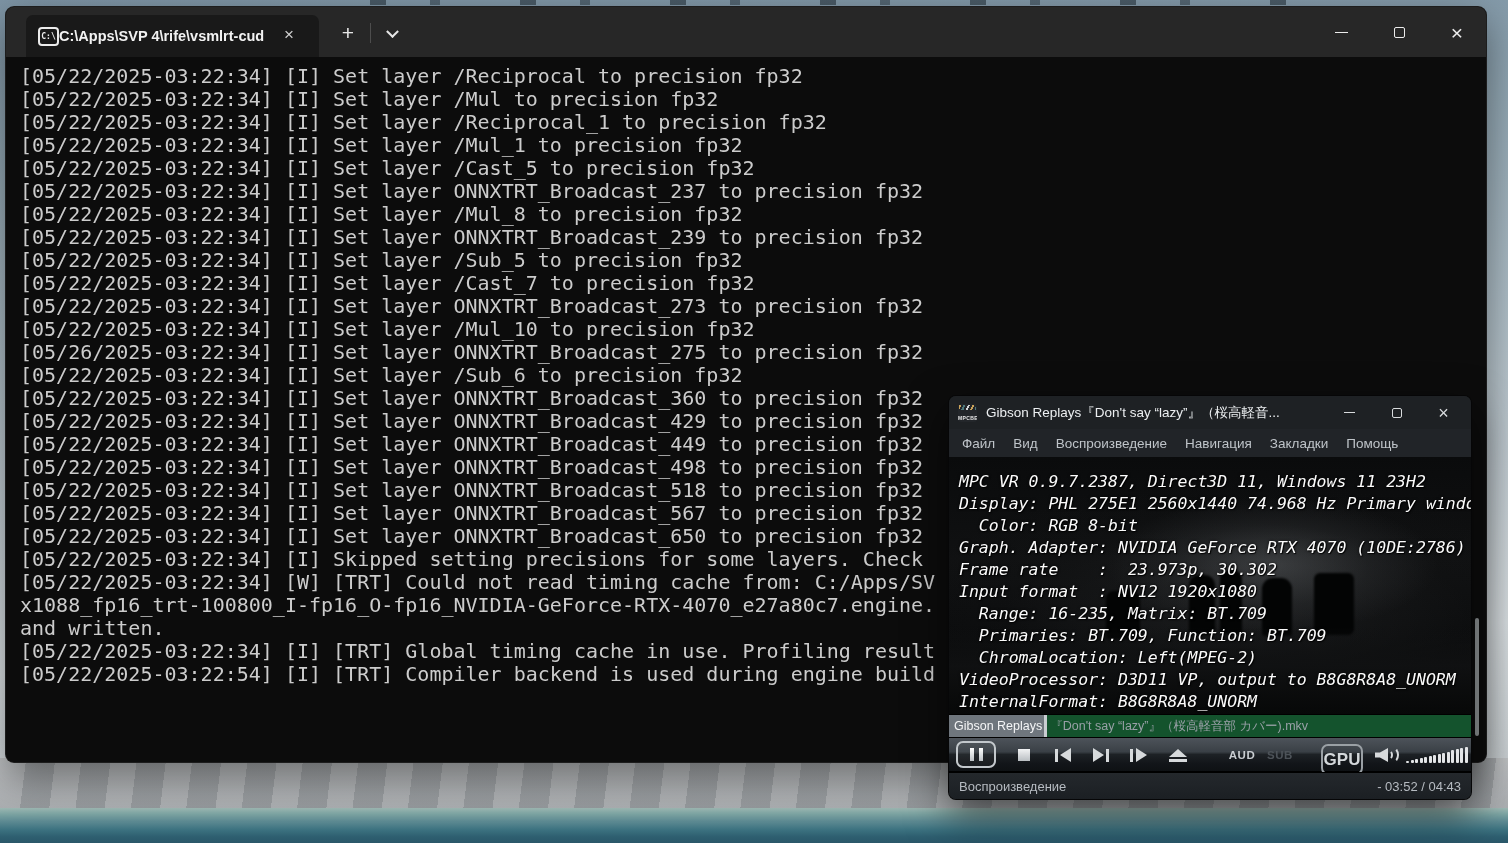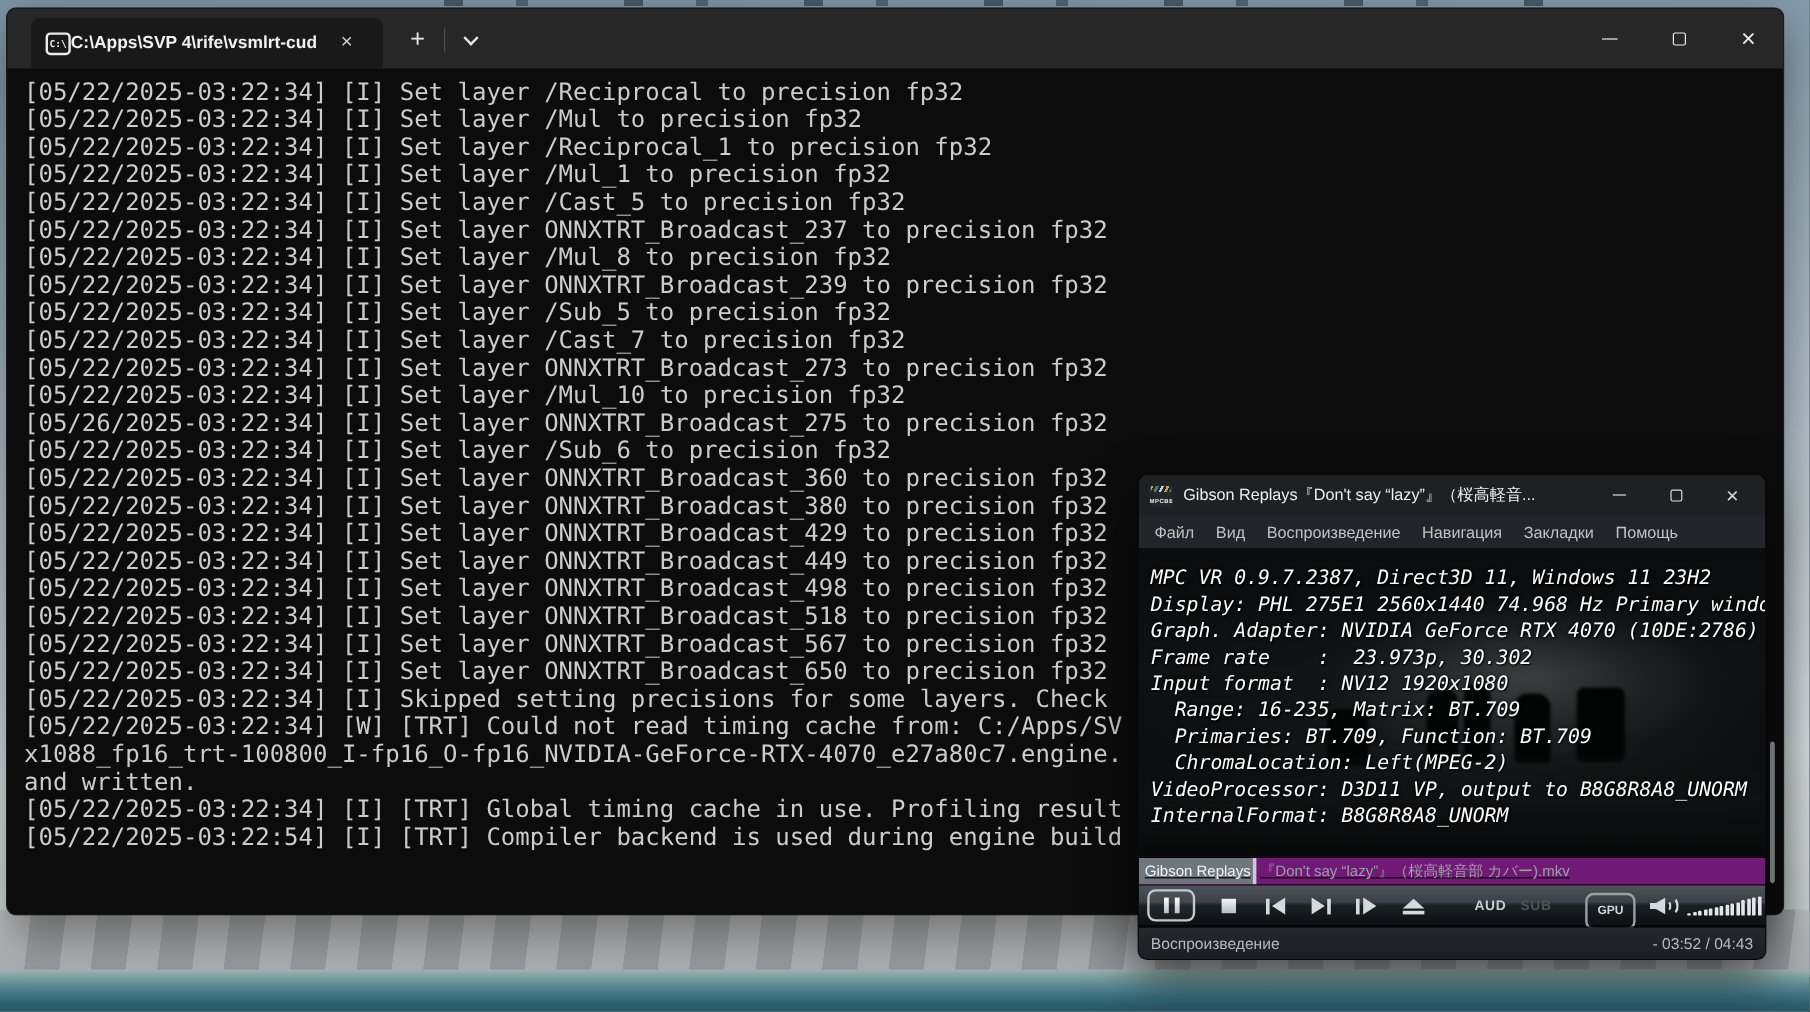--- a/index.html
+++ b/index.html
@@ -82,22 +82,22 @@
   .sil2 { left:52%; top:44%; width:22px; height:64px; border-radius:9px 9px 3px 3px; }
   .sil3 { left:60%; top:47%; width:30px; height:58px; border-radius:11px 11px 3px 3px; }
   .sil4 { left:70%; top:45%; width:40px; height:62px; border-radius:6px; }
   .sil5 { left:30%; top:52%; width:34px; height:48px; border-radius:8px 8px 2px 2px; }
   .video-floor { position:absolute; left:0; right:0; bottom:0; height:34%;
     background:linear-gradient(180deg, rgba(8,9,10,0) 0%, rgba(16,17,18,.9) 45%, #070808 100%); }
   .osd { position:absolute; left:10px; top:14px;font-style:italic; }
   .osd-line { font-family:"DejaVu Sans Mono",monospace; font-size:16.5px; line-height:22px; color:#fbfbfb;
     white-space:pre; text-shadow:0 0 3px rgba(0,0,0,.9), 1px 1px 1px rgba(0,0,0,.9); }
 
-  .mpc-seekbar { position:relative; height:24px; background:#701a75; border-top:1px solid #000;
-    border-bottom:1px solid #000; display:flex; align-items:stretch; overflow:hidden;text-decoration:underline; }
+  .mpc-seekbar { position:relative; height:24px; background:#14532d; border-top:1px solid #000;
+    border-bottom:1px solid #000; display:flex; align-items:stretch; overflow:hidden; }
   .seek-played { background:var(--seek-chip,#6f767d); color:#f4f5f6; font-size:12.5px;
     display:flex; align-items:center; padding:0 2px 0 5px; white-space:nowrap; overflow:hidden; flex:0 0 auto; }
   .seek-playhead { width:3px; background:#c9cdd1; flex:0 0 auto; }
   .seek-rest { color:#99a0a7; font-size:12.5px; display:flex; align-items:center; padding-left:3px;
     white-space:nowrap; overflow:hidden; }
 
   .mpc-toolbar { position:relative; height:34px;
     background:linear-gradient(180deg,#4d535a 0%,#3a4046 42%,#1d2125 50%,#121519 78%,#0e1114 100%);
     border-bottom:1px solid #000; }
   .tb { position:absolute; top:0; height:34px; display:flex; align-items:center; justify-content:center; }
@@ -116,21 +116,21 @@
   .tri-r { width:0; height:0; border-top:7px solid transparent; border-bottom:7px solid transparent;
     border-left:11px solid #d7dadc; }
   .gap2 { width:2px; } .gap3 { width:3px; }
   .eject-wrap { display:flex; flex-direction:column; align-items:center; }
   .eject-tri { width:0; height:0; border-left:9px solid transparent; border-right:9px solid transparent;
     border-bottom:8px solid #d7dadc; }
   .eject-bar { width:18px; height:3px; background:#d7dadc; margin-top:2px; }
   .btn-aud { left:275px; width:36px; color:#c9cdd1; font-size:11.5px; font-weight:bold; letter-spacing:.5px; }
   .btn-sub { left:313px; width:36px; color:#4d5359; font-size:11.5px; font-weight:bold; letter-spacing:.5px; }
   .gpu-badge { left:372px; width:42px; top:6px; height:31px; border:2px solid #9aa0a5; border-radius:7px;
-    color:#d3d7da; font-size:10px; font-weight:bold; }
+    color:#d3d7da; font-size:17px; font-weight:bold; }
   .btn-vol { left:422px; width:30px; }
   .speaker { position:relative; width:22px; height:16px; }
   .spk-body { position:absolute; left:0; top:1px; width:13px; height:14px; background:#d7dadc;
     clip-path:polygon(0 32%, 38% 32%, 100% 0, 100% 100%, 38% 68%, 0 68%); }
   .spk-wave { position:absolute; border:2px solid transparent; border-right-color:#d7dadc; border-radius:50%; }
   .w1 { left:9px; top:3px; width:9px; height:10px; }
   .w2 { left:11px; top:0; width:13px; height:16px; }
   .volbars { left:456px; width:64px; display:flex; align-items:flex-end; gap:1.5px; padding-bottom:9px; }
   .volbars span { display:block; width:3px; background:#e3e5e7; border-radius:1px; }
 
@@ -181,21 +181,20 @@
       <div class="tline">[05/22/2025-03:22:34] [I] Set layer ONNXTRT_Broadcast_237 to precision fp32</div>
       <div class="tline">[05/22/2025-03:22:34] [I] Set layer /Mul_8 to precision fp32</div>
       <div class="tline">[05/22/2025-03:22:34] [I] Set layer ONNXTRT_Broadcast_239 to precision fp32</div>
       <div class="tline">[05/22/2025-03:22:34] [I] Set layer /Sub_5 to precision fp32</div>
       <div class="tline">[05/22/2025-03:22:34] [I] Set layer /Cast_7 to precision fp32</div>
       <div class="tline">[05/22/2025-03:22:34] [I] Set layer ONNXTRT_Broadcast_273 to precision fp32</div>
       <div class="tline">[05/22/2025-03:22:34] [I] Set layer /Mul_10 to precision fp32</div>
       <div class="tline">[05/26/2025-03:22:34] [I] Set layer ONNXTRT_Broadcast_275 to precision fp32</div>
       <div class="tline">[05/22/2025-03:22:34] [I] Set layer /Sub_6 to precision fp32</div>
       <div class="tline">[05/22/2025-03:22:34] [I] Set layer ONNXTRT_Broadcast_360 to precision fp32</div>
-      <div class="tline">[05/22/2025-03:22:34] [I] Set layer ONNXTRT_Broadcast_380 to precision fp32</div>
       <div class="tline">[05/22/2025-03:22:34] [I] Set layer ONNXTRT_Broadcast_429 to precision fp32</div>
       <div class="tline">[05/22/2025-03:22:34] [I] Set layer ONNXTRT_Broadcast_449 to precision fp32</div>
       <div class="tline">[05/22/2025-03:22:34] [I] Set layer ONNXTRT_Broadcast_498 to precision fp32</div>
       <div class="tline">[05/22/2025-03:22:34] [I] Set layer ONNXTRT_Broadcast_518 to precision fp32</div>
       <div class="tline">[05/22/2025-03:22:34] [I] Set layer ONNXTRT_Broadcast_567 to precision fp32</div>
       <div class="tline">[05/22/2025-03:22:34] [I] Set layer ONNXTRT_Broadcast_650 to precision fp32</div>
       <div class="tline">[05/22/2025-03:22:34] [I] Skipped setting precisions for some layers. Check</div>
       <div class="tline">[05/22/2025-03:22:34] [W] [TRT] Could not read timing cache from: C:/Apps/SV</div>
       <div class="tline">x1088_fp16_trt-100800_I-fp16_O-fp16_NVIDIA-GeForce-RTX-4070_e27a80c7.engine.</div>
       <div class="tline">and written.</div>
@@ -238,20 +237,21 @@
     <div class="video-scene"></div>
     <div class="sil sil1"></div>
     <div class="sil sil2"></div>
     <div class="sil sil3"></div>
     <div class="sil sil4"></div>
     <div class="sil sil5"></div>
     <div class="video-floor"></div>
     <div class="osd">
         <div class="osd-line">MPC VR 0.9.7.2387, Direct3D 11, Windows 11 23H2</div>
         <div class="osd-line">Display: PHL 275E1 2560x1440 74.968 Hz Primary windo</div>
+        <div class="osd-line">  Color: RGB 8-bit</div>
         <div class="osd-line">Graph. Adapter: NVIDIA GeForce RTX 4070 (10DE:2786)</div>
         <div class="osd-line">Frame rate    :  23.973p, 30.302</div>
         <div class="osd-line">Input format  : NV12 1920x1080</div>
         <div class="osd-line">  Range: 16-235, Matrix: BT.709</div>
         <div class="osd-line">  Primaries: BT.709, Function: BT.709</div>
         <div class="osd-line">  ChromaLocation: Left(MPEG-2)</div>
         <div class="osd-line">VideoProcessor: D3D11 VP, output to B8G8R8A8_UNORM</div>
         <div class="osd-line">InternalFormat: B8G8R8A8_UNORM</div>
       </div>
   </div>

